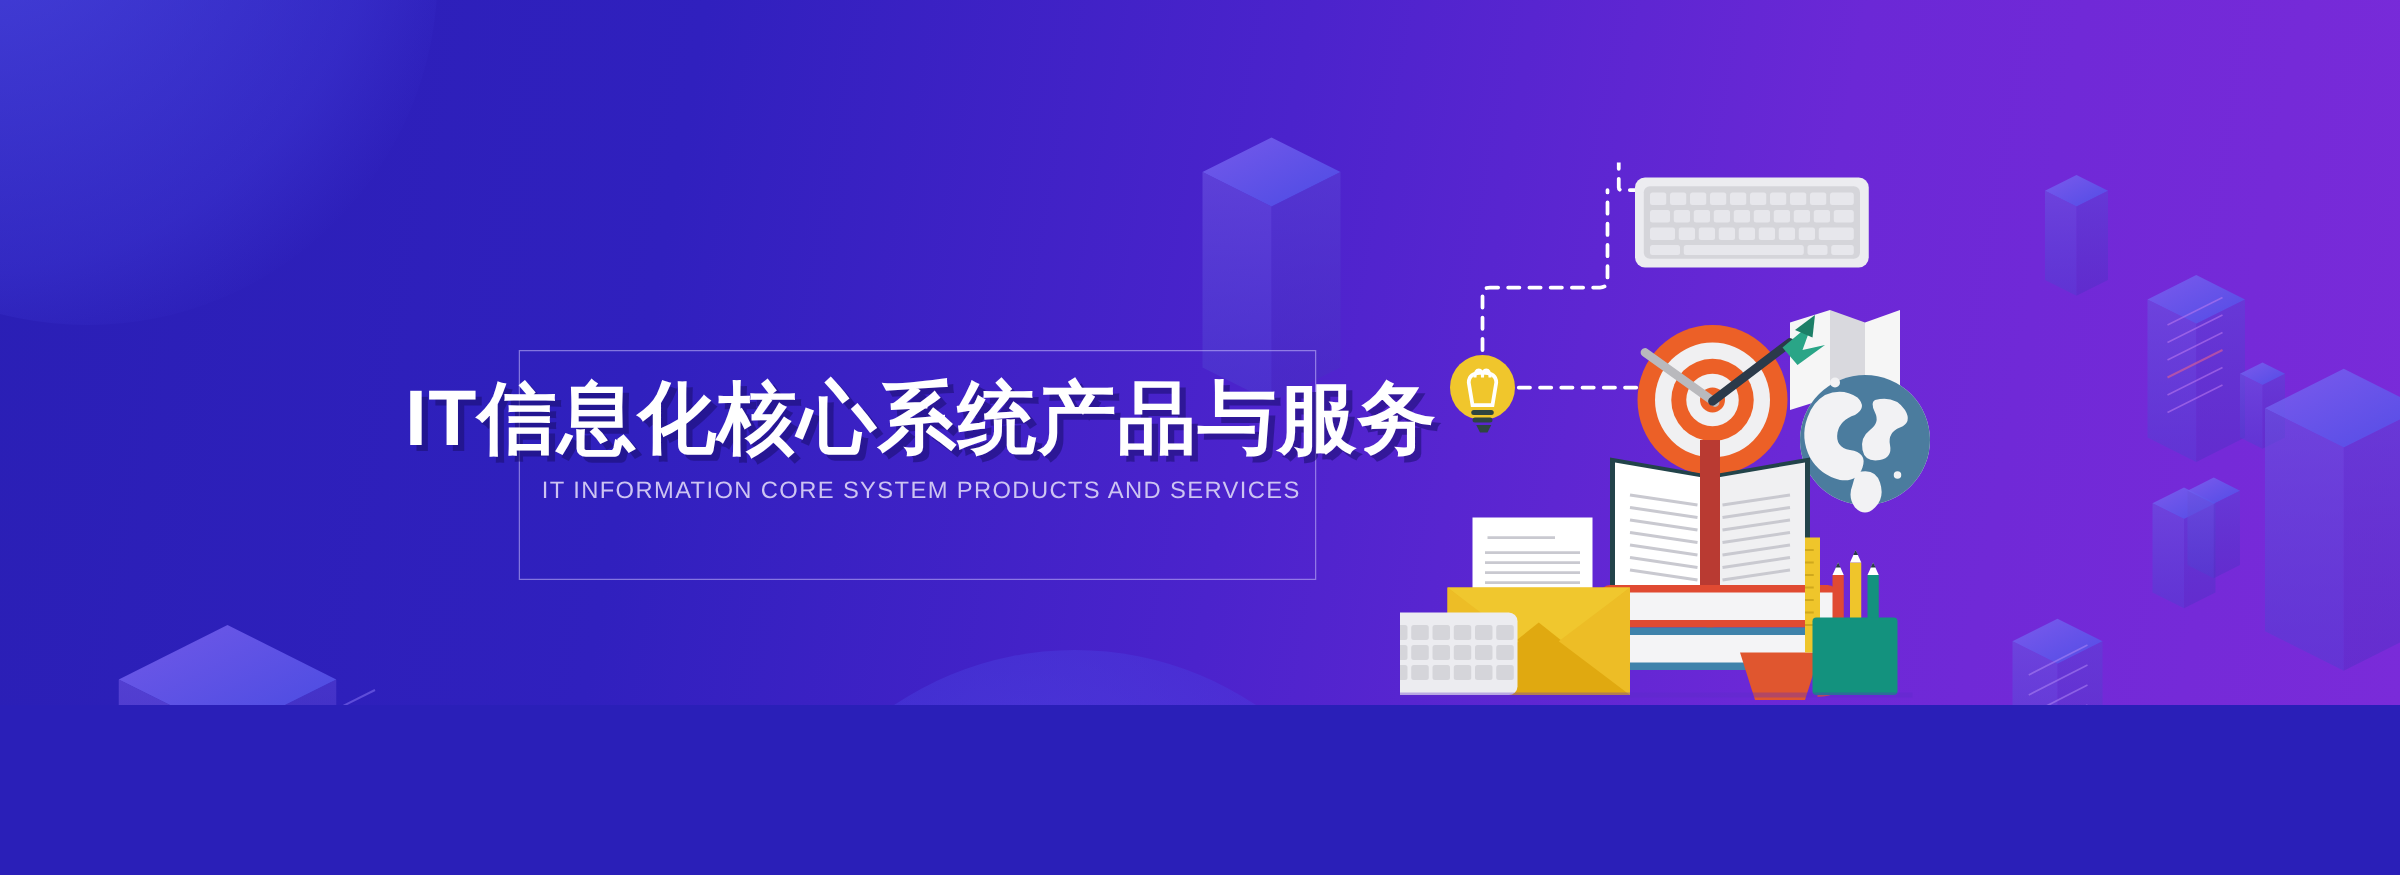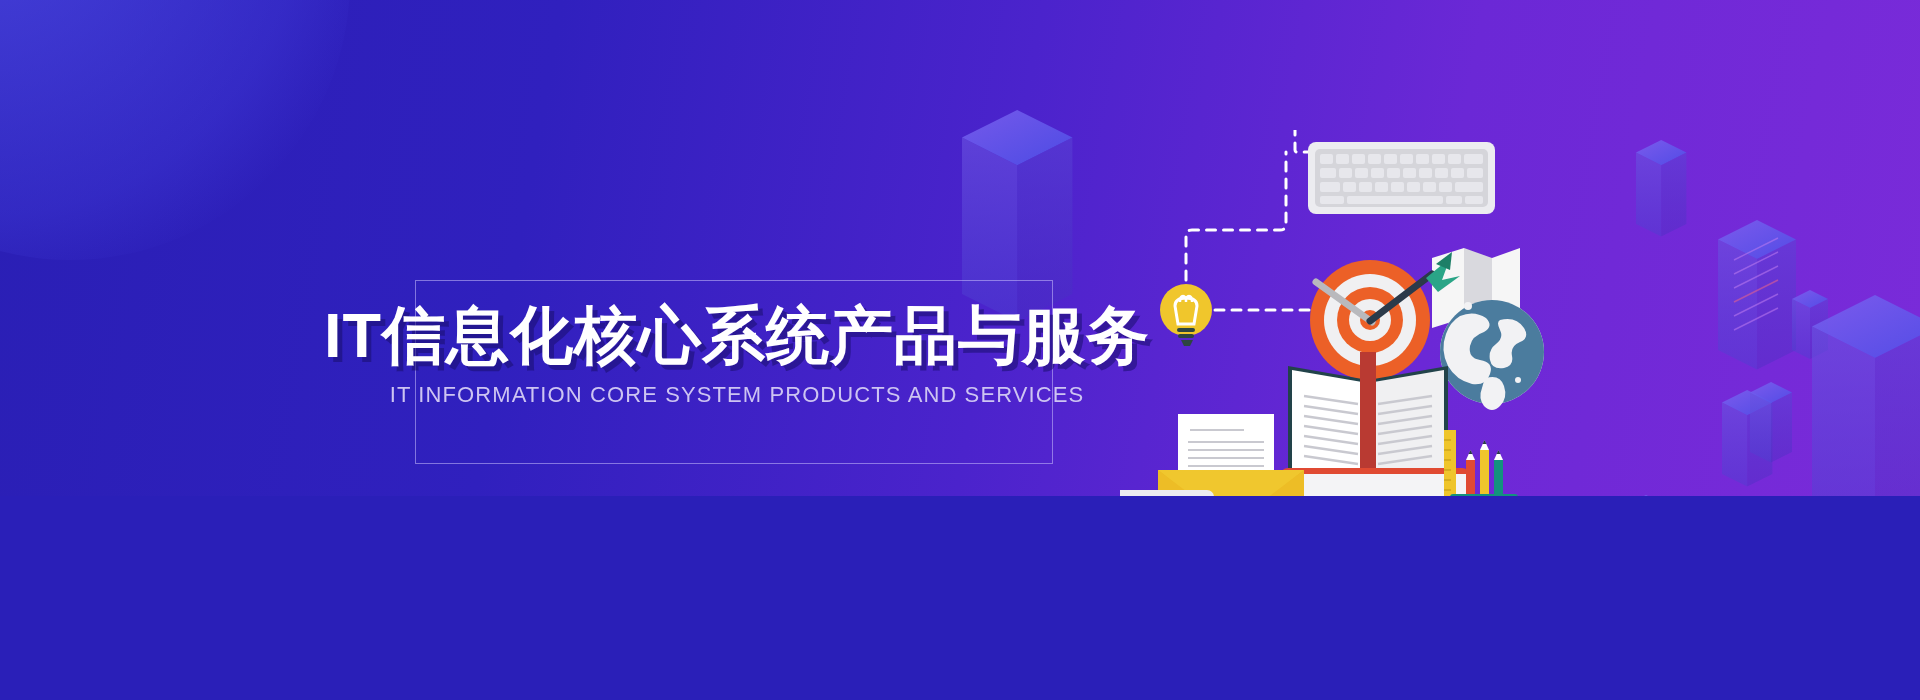--- a/index.html
+++ b/index.html
@@ -1,17 +1,17 @@
 <!DOCTYPE html>
 <html><head>
 <meta charset="utf-8">
 <style>
   html,body{margin:0;padding:0;background:#2a1fb8;}
   .stage{
-    position:relative;width:1920px;height:496px;overflow:hidden;
+    position:relative;width:1920px;height:564px;overflow:hidden;
     font-family:"Liberation Sans","DejaVu Sans",sans-serif;
     background:linear-gradient(100deg,#2a1fb5 0%,#3020be 28%,#4b23cc 52%,#6b28d6 74%,#7a2bd9 100%);
   }
 
   
   .bg-layer{position:absolute;inset:0;overflow:hidden;}
   .glow-circle{position:absolute;border-radius:50%;}
   .circle-tl{
     left:-210px;top:-300px;width:560px;height:560px;
     background:radial-gradient(circle at 35% 35%,rgba(86,86,240,.62),rgba(70,66,226,.30) 62%,rgba(60,55,210,0) 78%);
@@ -30,21 +30,21 @@
   }
   .headline-inner{
     position:absolute;left:-118px;top:22px;width:880px;text-align:center;
   }
   .title-cn{
     margin:0;color:#ffffff;font-size:63px;line-height:1.05;
     font-weight:700;letter-spacing:1px;white-space:nowrap;
     text-shadow:5px 5px 0 rgba(26,14,110,.55);
   }
   .title-en{
-    margin:14px 0 0 0;color:#cdc4f2;font-size:22px;letter-spacing:1.1px;
+    margin:14px 0 0 0;color:#cdc4f2;font-size:19px;letter-spacing:1.1px;
     font-weight:400;white-space:nowrap;
   }
 
   
   .illus{position:absolute;left:1120px;top:130px;width:430px;height:460px;}
   .illus svg{display:block;}
 </style>
 </head>
 <body>
 

